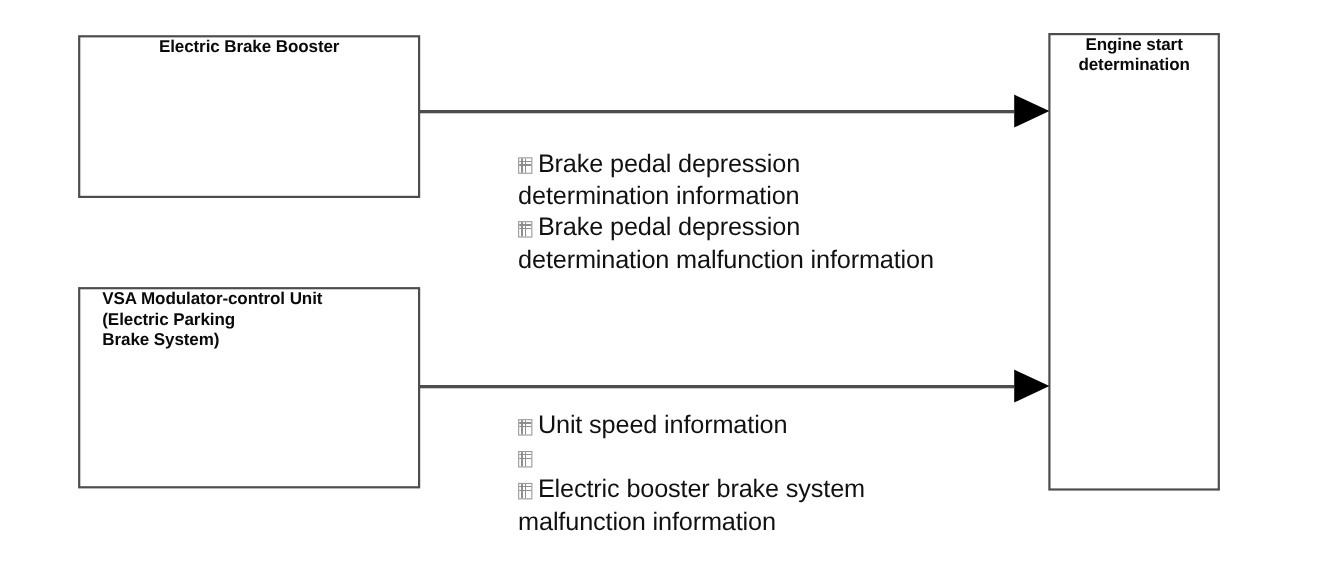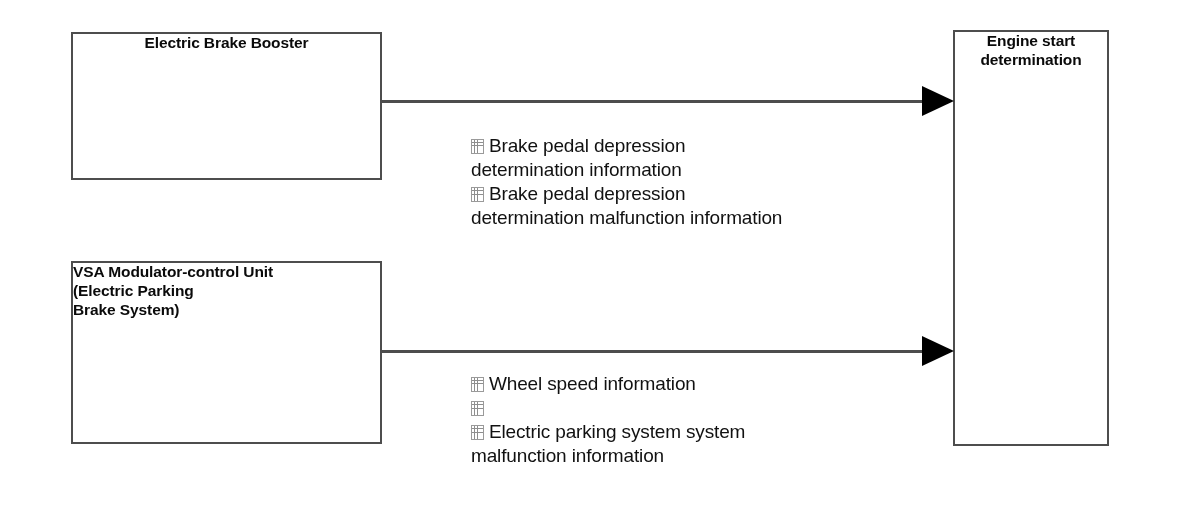--- a/index.html
+++ b/index.html
@@ -35,20 +35,21 @@
     color: #0a0a0a;
     letter-spacing: -0.1px;
     white-space: pre-line;
   }
   .node-box.center .node-label {
     width: 100%;
     text-align: center;
   }
   .node-box.leftalign .node-label {
     text-align: left;
+    padding-left: 20px;
   }
 
   #box-ebb   { left: 71px;  top: 32px;  width: 311px; height: 148px; }
   #box-vsa   { left: 71px;  top: 261px; width: 311px; height: 183px; }
   #box-esd   { left: 953px; top: 30px;  width: 156px; height: 416px; }
 
   
   .connector {
     position: absolute;
     height: 0;
@@ -71,21 +72,21 @@
   }
 
   #conn-1 { left: 381px; top: 101px; width: 573px; }
   #conn-2 { left: 381px; top: 351px; width: 573px; }
   #conn-1 .conn-line, #conn-2 .conn-line { width: 541px; }
   #conn-1 .conn-arrowhead, #conn-2 .conn-arrowhead { left: 541px; }
 
   
   .signal-block {
     position: absolute;
-    font-size: 19px;
+    font-size: 23px;
     line-height: 1.27;
     color: #111111;
     letter-spacing: -0.15px;
   }
   #labels-1 { left: 471px; top: 134px; width: 430px; }
   #labels-2 { left: 471px; top: 372px; width: 430px; }
 
   .signal-item {
     display: block;
     white-space: pre-line;
@@ -147,19 +148,19 @@
     <span class="signal-item"><span class="tofu-icon"></span><span>Brake pedal depression
 determination malfunction information</span></span>
   </div>
 
   <div class="connector" id="conn-2">
     <div class="conn-line"></div>
     <div class="conn-arrowhead"></div>
   </div>
 
   <div class="signal-block" id="labels-2">
-    <span class="signal-item"><span class="tofu-icon"></span><span>Wheel speed information</span></span>
+    <span class="signal-item"><span class="tofu-icon"></span><span>Unit speed information</span></span>
     <span class="signal-item"><span class="tofu-icon"></span></span>
-    <span class="signal-item"><span class="tofu-icon"></span><span>Electric parking system system
+    <span class="signal-item"><span class="tofu-icon"></span><span>Electric booster brake system
 malfunction information</span></span>
   </div>
 
 </div>
 
 </body></html>

